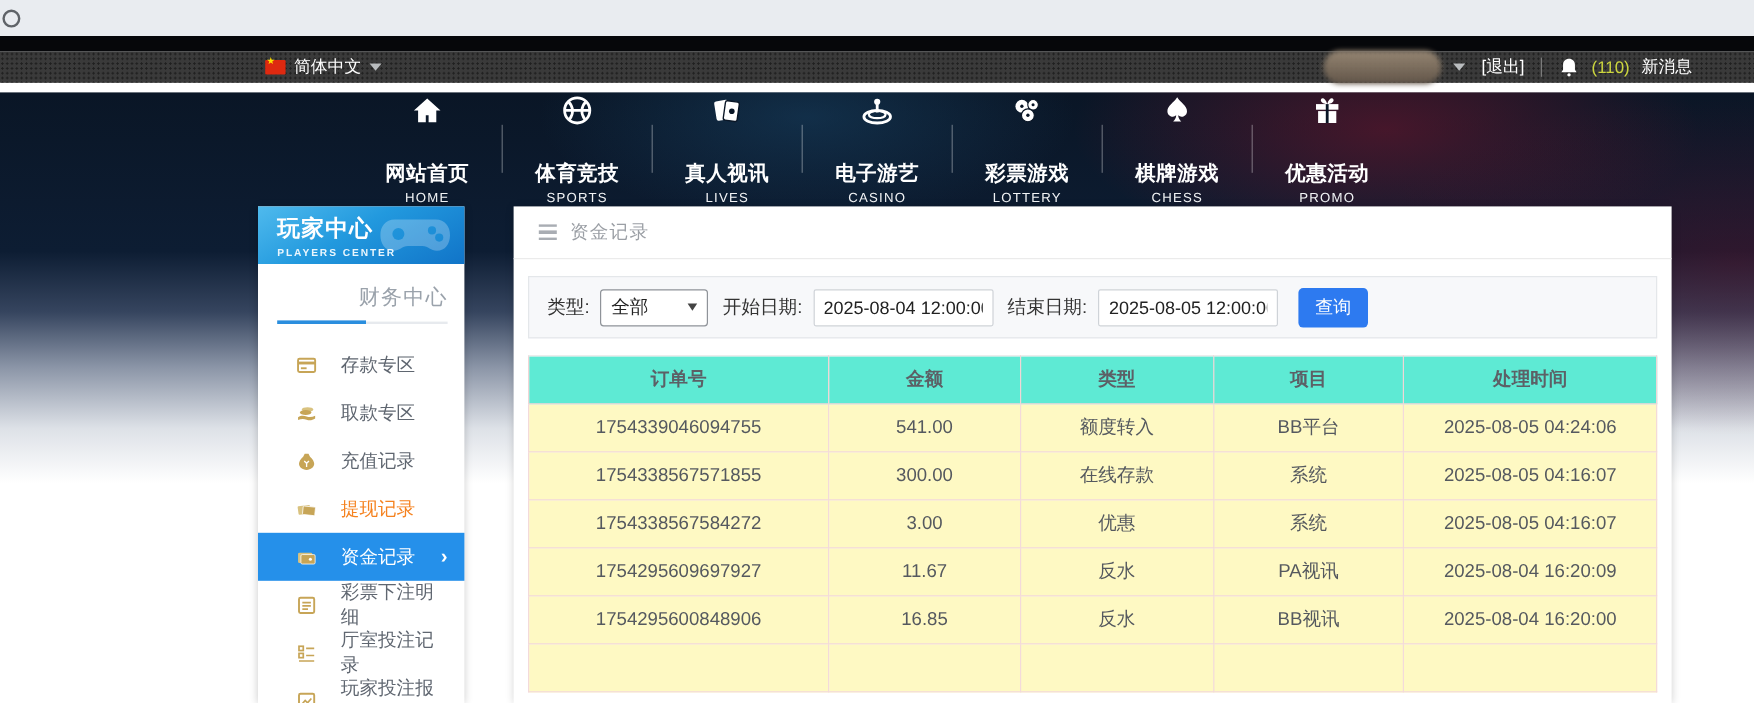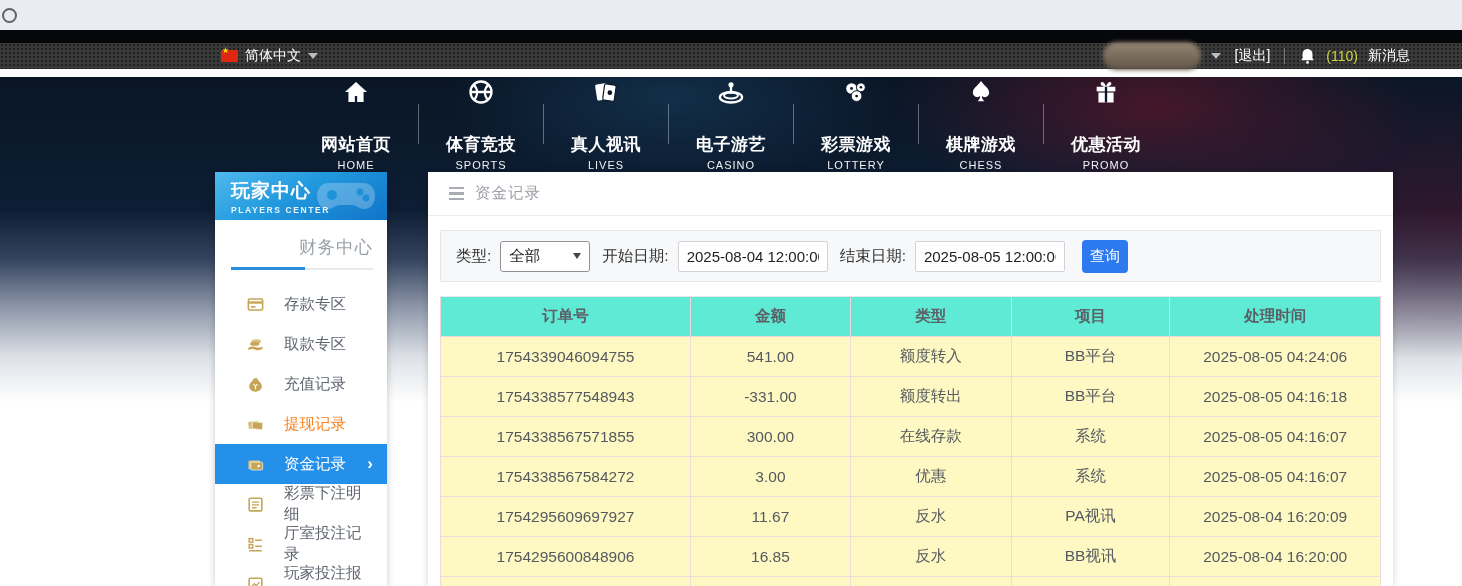--- a/index.html
+++ b/index.html
@@ -81,21 +81,21 @@
   .main-title { color:#9b9fa5; font-size:15.5px; letter-spacing:1px; }
 
   .filter { margin:14px 12px 0 12px; height:52px; background:#f7f8fa; border:1px solid #e4e7ea;
     display:flex; align-items:center; padding-left:15px; font-size:15.5px; color:#333; }
   .f-label { margin-right:9px; }
   .f-select { width:90px; height:31px; background:#fff; border:1px solid #8f9399; border-radius:3px;
     display:flex; align-items:center; padding:0 8px; margin-right:12px; cursor:pointer; justify-content:space-between; color:#222; }
   .sel-caret { width:0; height:0; border-left:4.5px solid transparent; border-right:4.5px solid transparent; border-top:6px solid #444; }
   .f-input { width:150px; height:31px; background:#fff; border:1px solid #cfd3d8; border-radius:2px;
     font-size:15px; color:#222; padding:0 8px; font-family:"Liberation Sans",sans-serif; margin-right:12px; }
-  .search-btn { margin-left:5px; width:46px; height:33px; background:#2d7af0; color:#fff; border:none;
+  .search-btn { margin-left:5px; width:58px; height:33px; background:#2d7af0; color:#fff; border:none;
     border-radius:4px; font-size:15px; cursor:pointer; font-family:"Liberation Sans",sans-serif; }
 
   .records { margin:14px 12px 0 12px; }
   table { width:100%; border-collapse:collapse; table-layout:fixed; }
   th { height:40px; background:#5eead4; color:#5c6066; font-size:15.5px; font-weight:bold;
     border:1px solid #f0d6d6; border-top:1px solid #e8e8e8; }
   td { height:40px; text-align:center; color:#55595f; font-size:15.5px; border:1px solid #f3dada; background:#fef9c3; }
 </style>
 </head>
 <body>
@@ -387,27 +387,20 @@
           </thead>
         <tbody id="tbody">
             <tr>
               <td>1754339046094755</td>
               <td>541.00</td>
               <td>额度转入</td>
               <td>BB平台</td>
               <td>2025-08-05 04:24:06</td>
             </tr>
             <tr>
-              <td>1754338577548943</td>
-              <td>-331.00</td>
-              <td>额度转出</td>
-              <td>BB平台</td>
-              <td>2025-08-05 04:16:18</td>
-            </tr>
-            <tr>
               <td>1754338567571855</td>
               <td>300.00</td>
               <td>在线存款</td>
               <td>系统</td>
               <td>2025-08-05 04:16:07</td>
             </tr>
             <tr>
               <td>1754338567584272</td>
               <td>3.00</td>
               <td>优惠</td>

